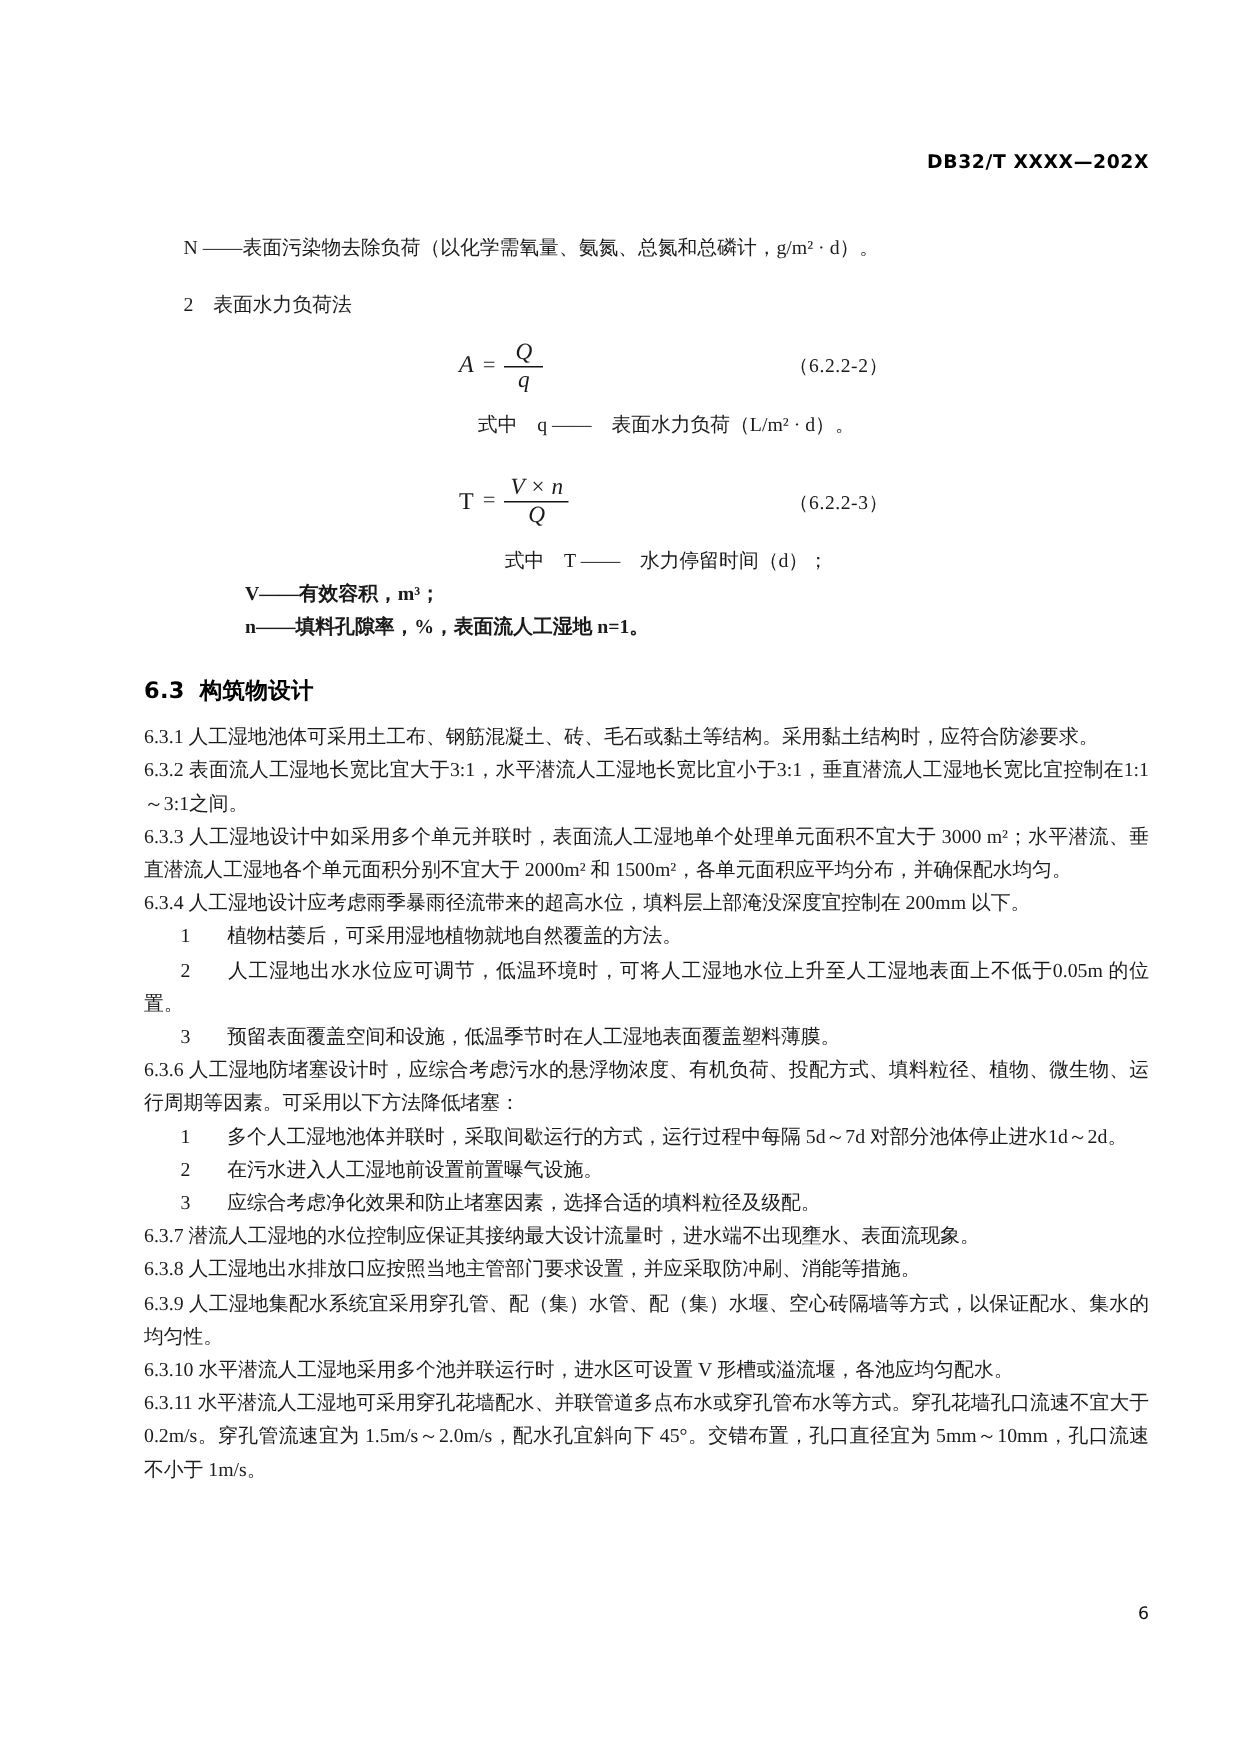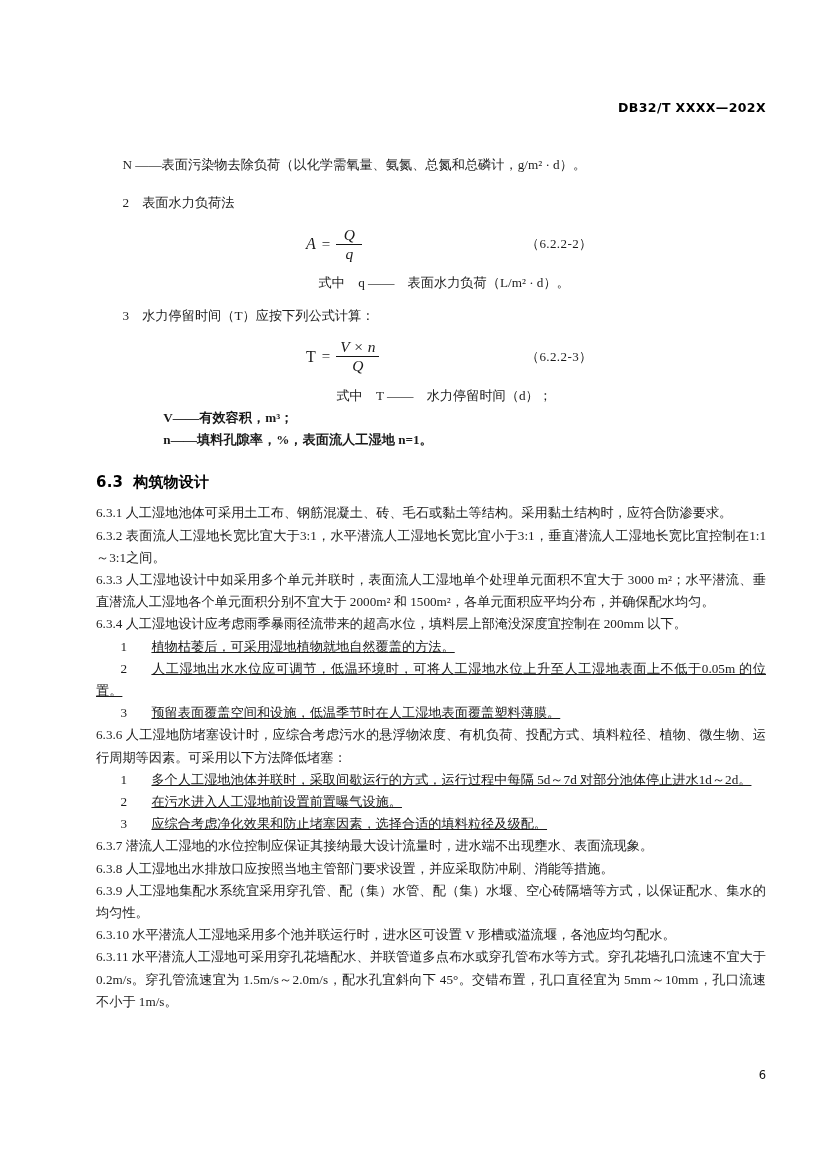--- a/index.html
+++ b/index.html
@@ -59,21 +59,20 @@
   .para.indent-2 { text-indent: 2em; }
 
   
   .numitem {
     font-size: 13.2px;
     line-height: 22.2px;
     text-align: justify;
     text-justify: inter-ideograph;
     margin: 0;
     padding-left: 0;
-    text-decoration: underline;
   }
   .numitem .lead {
     display: inline-block;
     width: 2.35em;
     margin-left: 1.85em;
     text-indent: 0;
   }
 
   .gap-s { height: 10px; }
   .gap-m { height: 16px; }
@@ -190,21 +189,20 @@
           <span class="den">q</span>
         </span>
       </div>
       <div class="eqno">（6.2.2-2）</div>
     </div>
 
     <p class="where-first">式中　q ——　表面水力负荷（L/m² · d）。</p>
 
     <div class="gap-s"></div>
 
-    <p class="para indent-2">3　水力停留时间（T）应按下列公式计算：</p>
 
     <div class="formula-row">
       <div class="formula">
         <span class="lhs upright">T</span>
         <span class="eq">=</span>
         <span class="frac">
           <span class="num">V × n</span>
           <span class="bar"></span>
           <span class="den">Q</span>
         </span>

